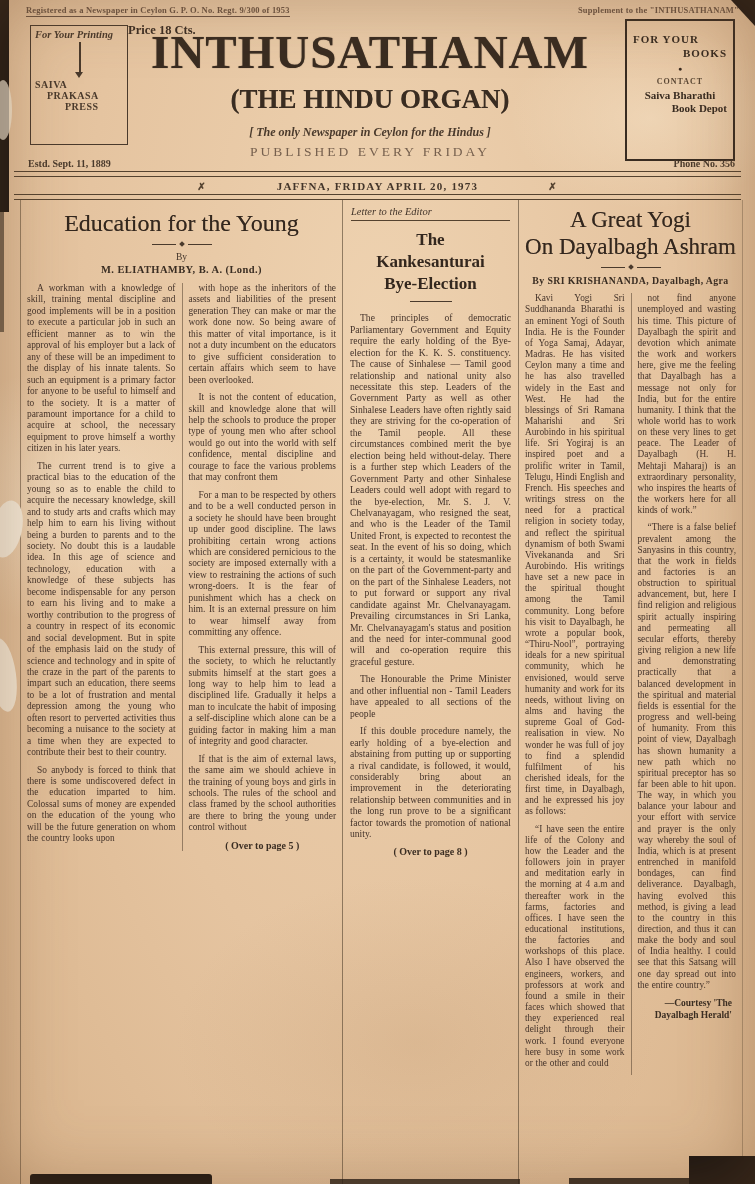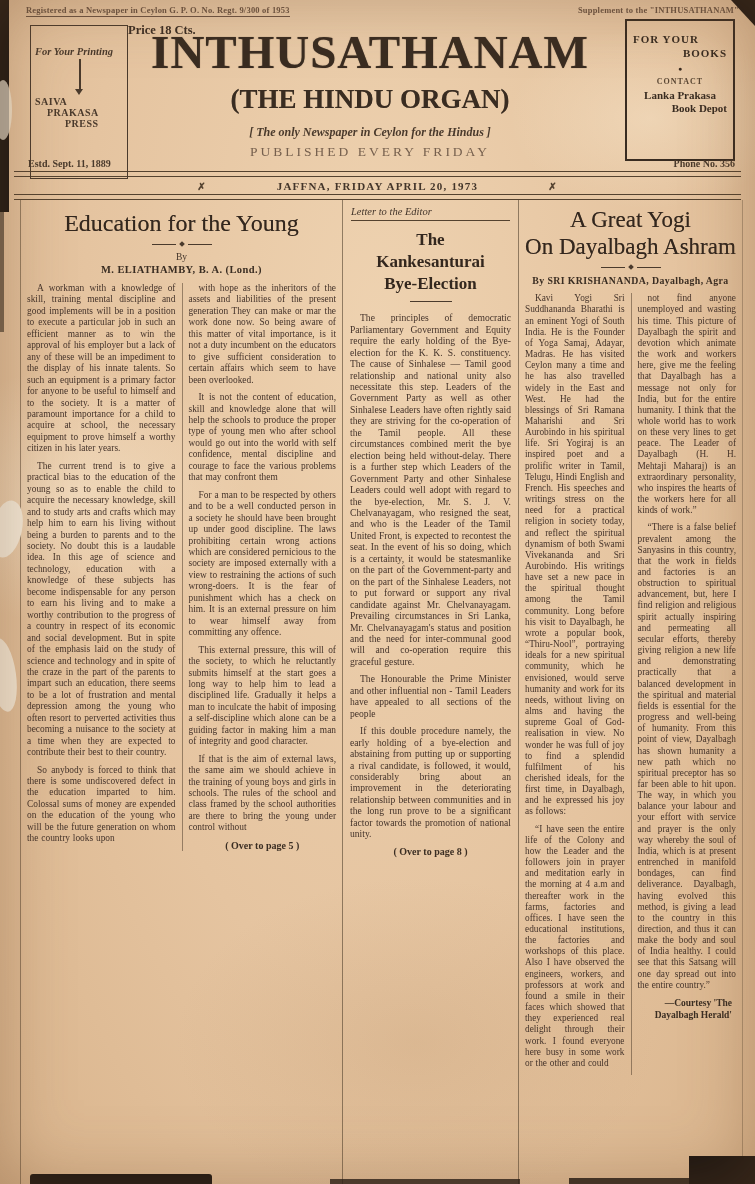--- a/index.html
+++ b/index.html
@@ -31,21 +31,21 @@
   .tear{position:absolute;pointer-events:none;background:#f4e9d7;border-radius:50%;}
   .t1{left:-8px;top:500px;width:30px;height:58px;transform:rotate(12deg);}
   .t2{left:-10px;top:638px;width:26px;height:74px;transform:rotate(-8deg);opacity:.9;}
   .t3{left:-6px;top:80px;width:18px;height:60px;opacity:.7;}
   
   .topline{display:flex;justify-content:space-between;padding:5px 16px 0 26px;
     font-size:8.5px;font-weight:bold;color:#6b5341;letter-spacing:.2px;}
   .topline .reg{border-bottom:1px solid #6b5341;padding-bottom:1px;}
   .masthead{position:relative;height:152px;margin-top:2px;}
   .print-box{position:absolute;left:30px;top:6px;width:88px;height:112px;
-    border:1.5px solid #4a3a2c;padding:20px 4px;font-size:10px;color:#4a3a2c;}
+    border:1.5px solid #4a3a2c;padding:3px 4px;font-size:10px;color:#4a3a2c;}
   .print-box .pb-tag{font-style:italic;font-weight:bold;font-size:10.5px;}
   .arrow-wrap{margin:2px 0 1px 40px;width:10px;}
   .arrow-shaft{width:1.5px;height:30px;background:#4a3a2c;margin-left:4px;}
   .arrow-head{width:0;height:0;border-left:4px solid transparent;border-right:4px solid transparent;
     border-top:6px solid #4a3a2c;}
   .pb-n0{margin-left:0;font-weight:bold;letter-spacing:.5px;}
   .pb-n1{margin-left:12px;font-weight:bold;letter-spacing:.5px;}
   .pb-n2{margin-left:30px;font-weight:bold;letter-spacing:.5px;}
   .price{position:absolute;left:128px;top:4px;font-size:12.5px;font-weight:bold;color:#3c2e24;}
   .mast-center{position:absolute;left:120px;right:135px;top:10px;text-align:center;}
@@ -134,21 +134,21 @@
       <h2 class="np-sub">(THE HINDU ORGAN)</h2>
       <div class="np-tag">[ The only Newspaper in Ceylon for the Hindus ]</div>
       <div class="np-freq">PUBLISHED EVERY FRIDAY</div>
     </div>
 
     <div class="books-box">
       <div class="bb0">FOR YOUR</div>
       <div class="bb1">BOOKS</div>
       <div class="bb2">●</div>
       <div class="bb3">CONTACT</div>
-      <div class="bb4">Lanka Prakasa</div>
+      <div class="bb4">Saiva Bharathi</div>
       <div class="bb5">Book Depot</div>
     </div>
 
     <div class="estd">Estd. Sept. 11, 1889</div>
     <div class="phone">Phone No. 356</div>
   </div>
 
   <div class="rule2"></div>
   <div class="dateline-row">
     <span class="x-orn">✗</span>

